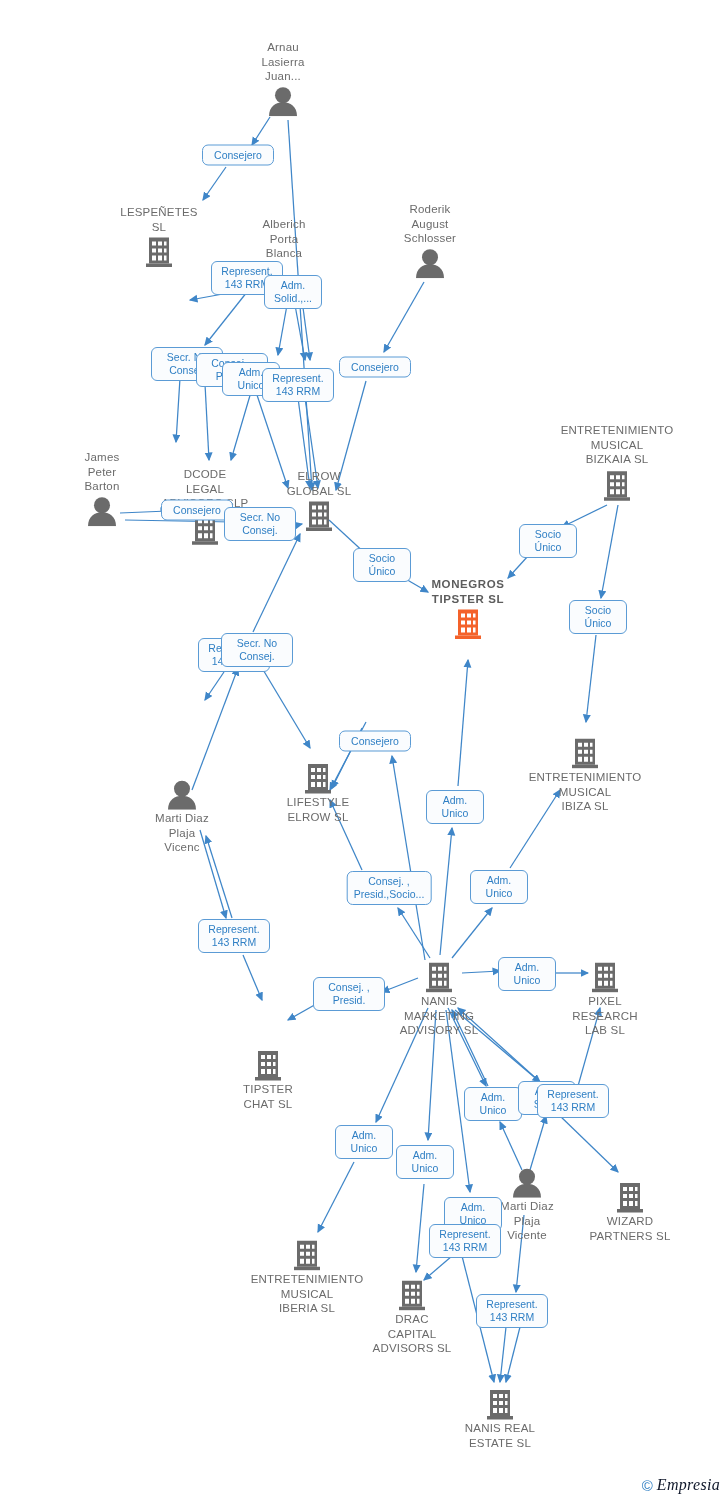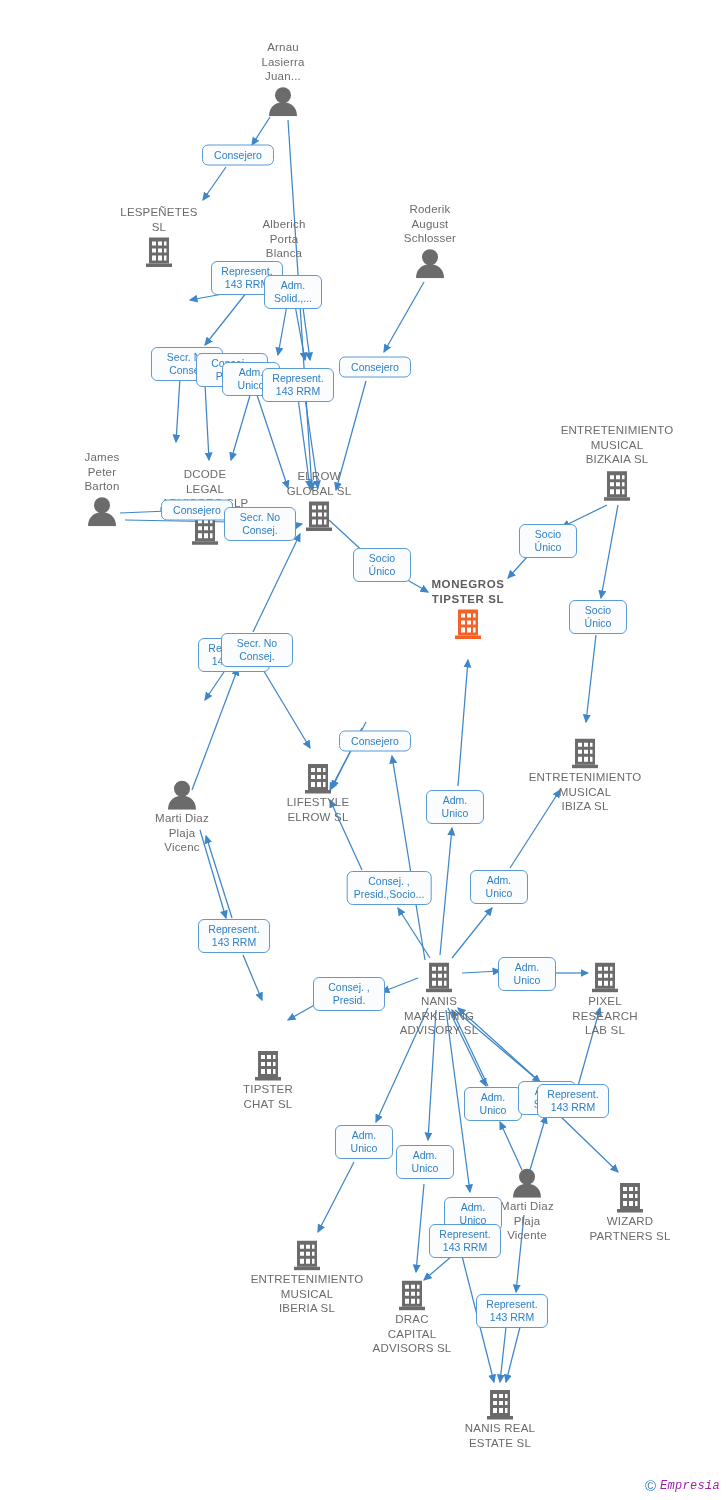--- a/index.html
+++ b/index.html
@@ -27,22 +27,22 @@
         color:#2f7fc4;font-size:10.5px;line-height:13px;text-align:center;
         padding:3px 6px;white-space:pre-line;box-sizing:border-box;}
   .chip.w1{min-width:58px;}
   .chip.w2{min-width:72px;}
   .chip.w3{min-width:84px;}
 
   
   #watermark{position:absolute;right:8px;bottom:6px;display:flex;align-items:center;
              gap:4px;font-size:15px;}
   #watermark .c{color:#2f7fc4;font-size:15px;}
-  #watermark .w{color:#a21caf;font-style:italic;font-family:Liberation Mono, monospace;
-                font-size:12px;letter-spacing:.3px;}
+  #watermark .w{color:#0f172a;font-style:italic;font-family:Liberation Serif, serif;
+                font-size:16px;letter-spacing:.3px;}
 </style>
 </head>
 <body>
 
 <div id="canvas">
 
   <svg class="edges" viewBox="0 0 728 1500">
     <defs>
       <marker id="ar" markerWidth="7" markerHeight="7" refX="6" refY="3.2" orient="auto" markerUnits="strokeWidth">
         <path d="M0,0 L7,3.2 L0,6.4 z" fill="#3f86c8"></path>

